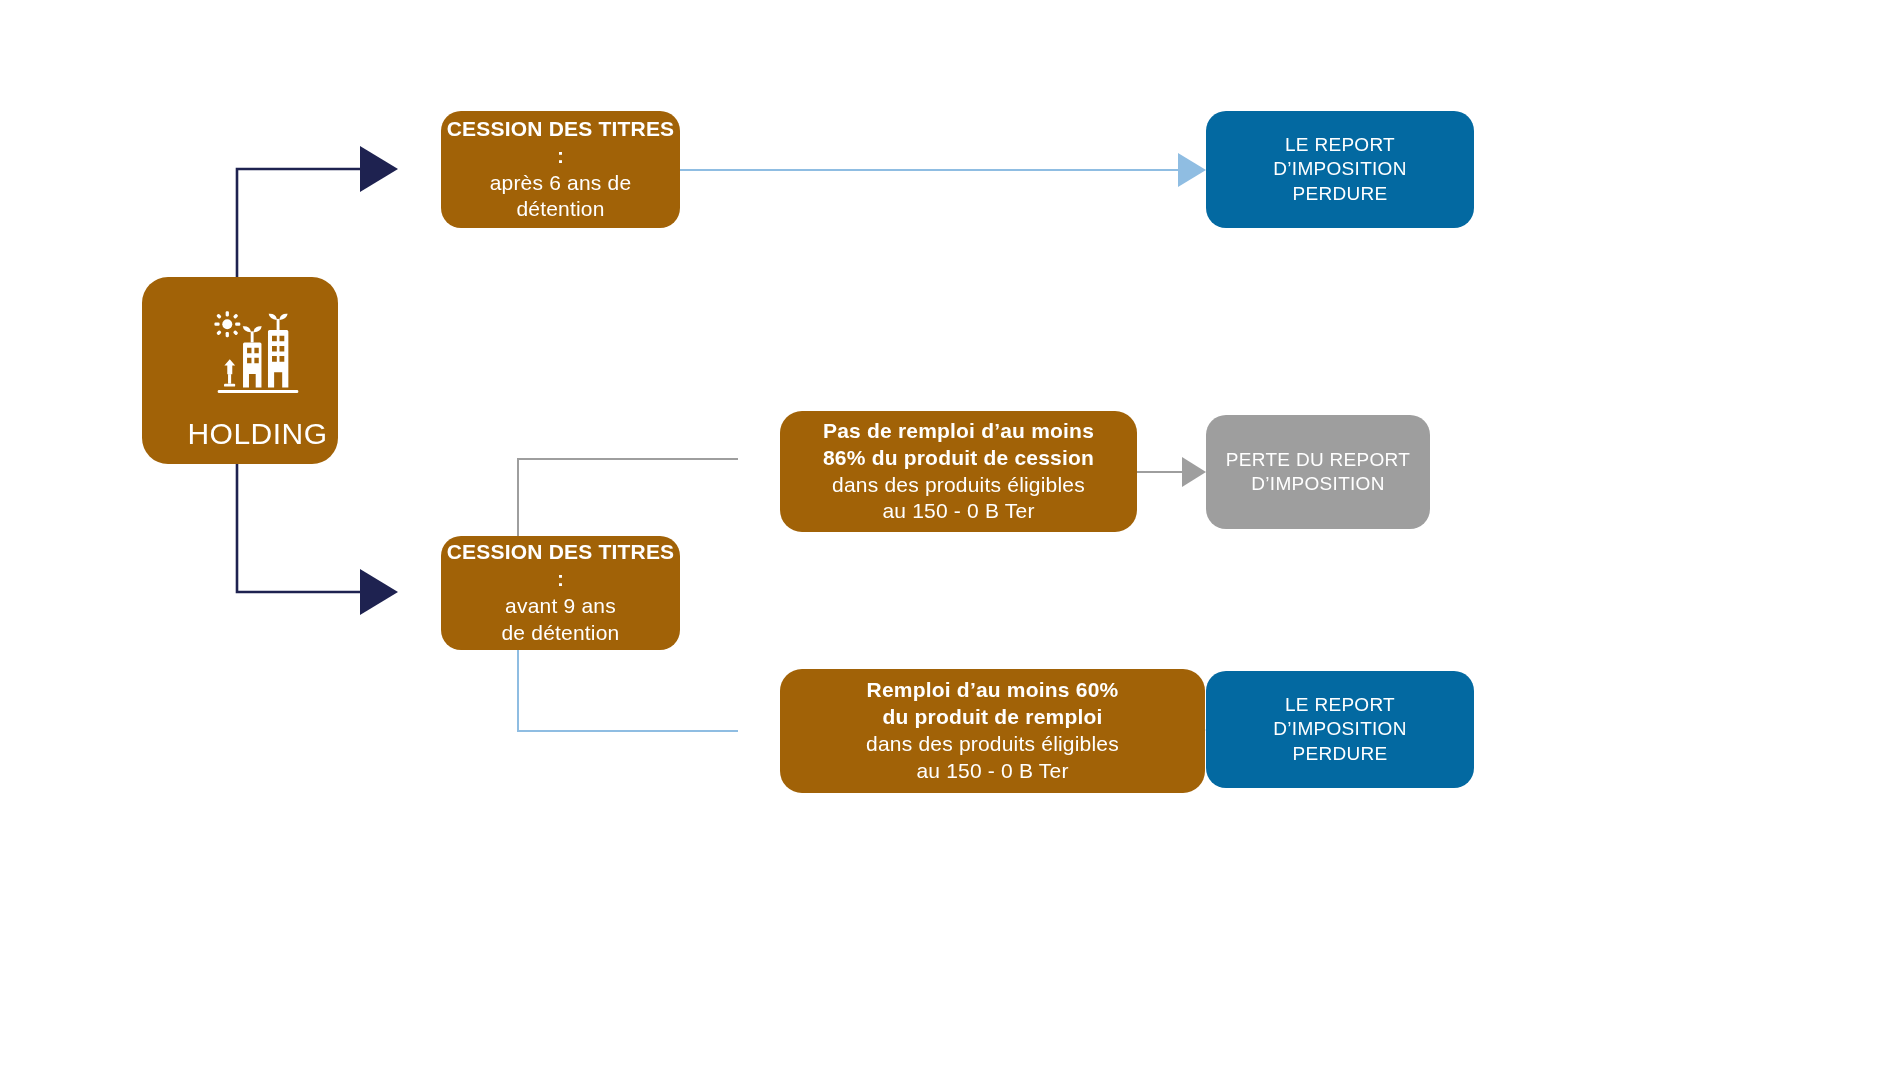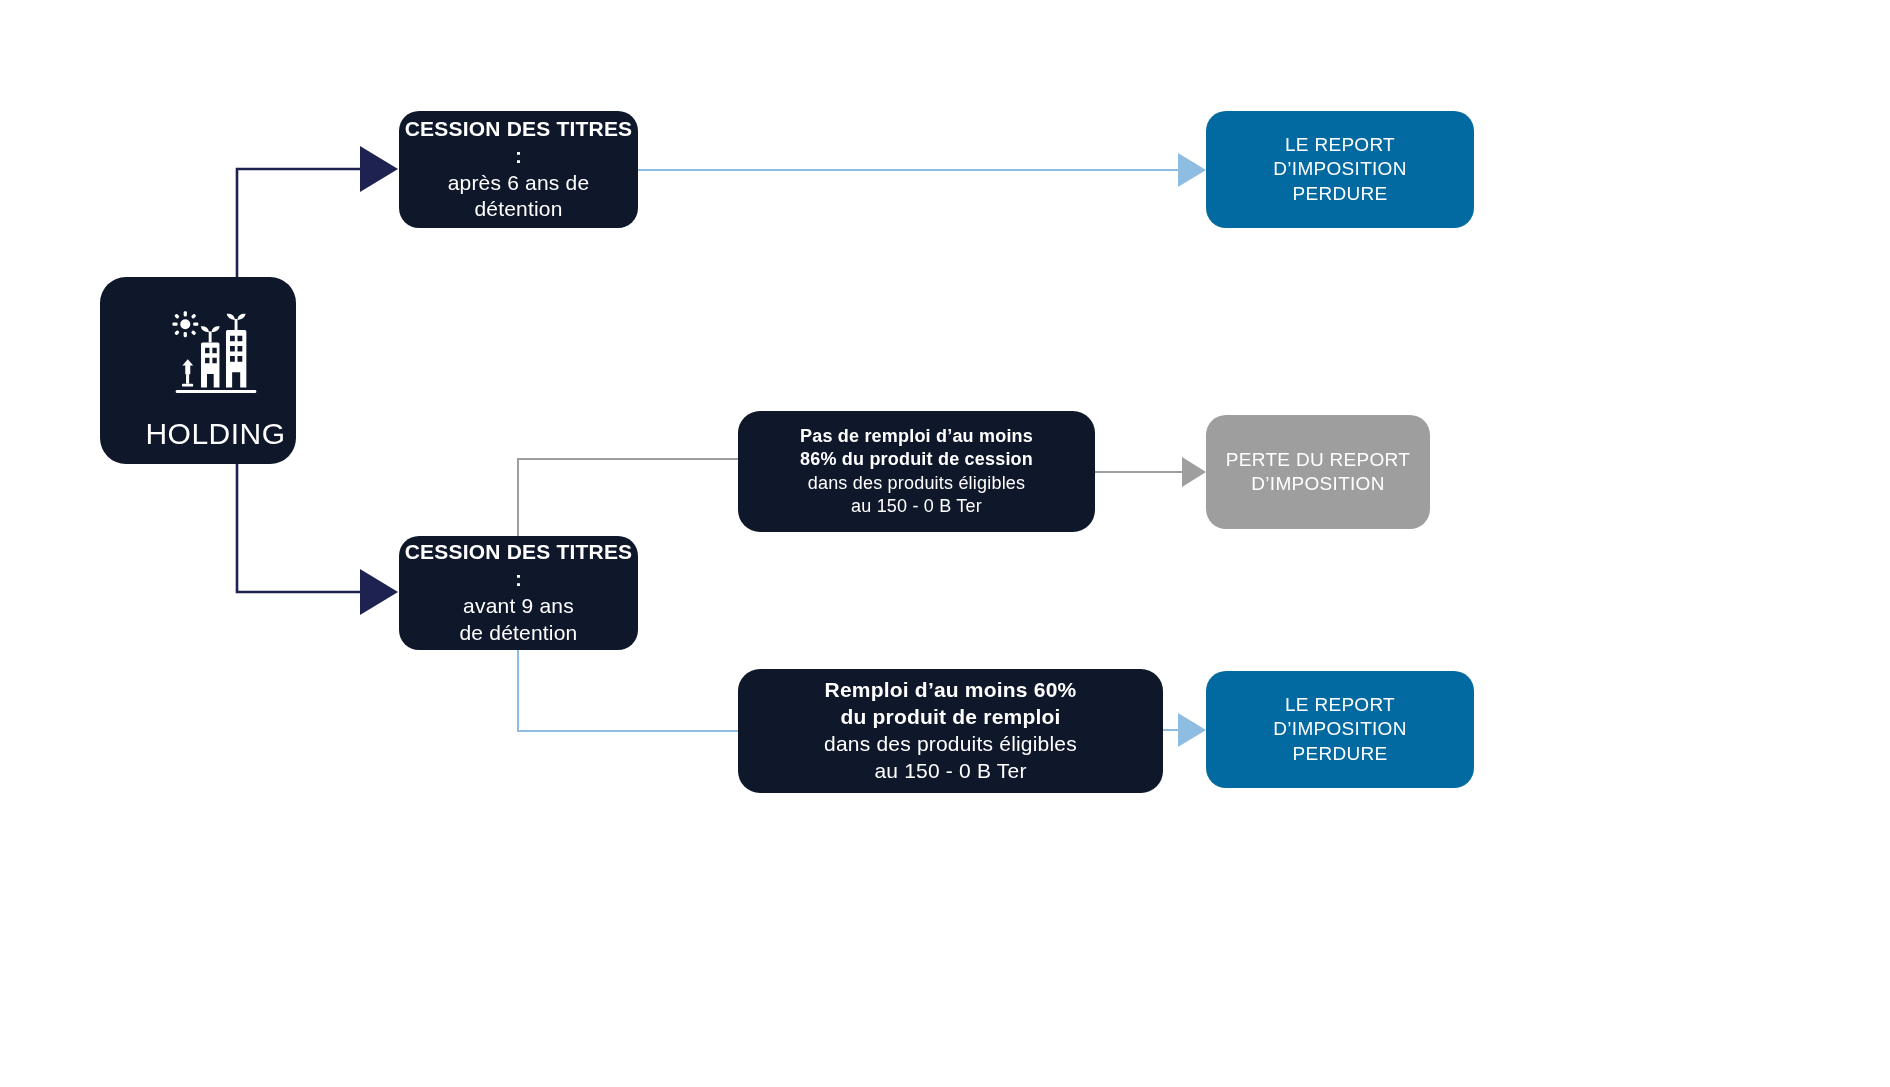--- a/index.html
+++ b/index.html
@@ -29,21 +29,21 @@
     position: absolute;
     box-sizing: border-box;
     display: flex;
     flex-direction: column;
     align-items: center;
     justify-content: center;
     text-align: center;
     color: #ffffff;
     line-height: 1.28;
   }
-  .node.navy   { background: #0f172a; }
+  .node.navy   { background: #a16207; margin-left: 42px; }
   .node.blue   { background: #0369a1; }
   .node.grey   { background: #9e9e9e; }
 
   .ln-strong {
     font-weight: bold;
     letter-spacing: 0.2px;
   }
   .ln-light {
     font-weight: 300;
     letter-spacing: 0.2px;
@@ -94,21 +94,21 @@
     border-radius: 20px;
     font-size: 21px;
   }
   
   #node-pas-remploi {
     left: 738px;
     top: 411px;
     width: 357px;
     height: 121px;
     border-radius: 22px;
-    font-size: 18px;
+    font-size: 21px;
   }
   
   #node-remploi {
     left: 738px;
     top: 669px;
     width: 425px;
     height: 124px;
     border-radius: 22px;
     font-size: 21px;
   }

